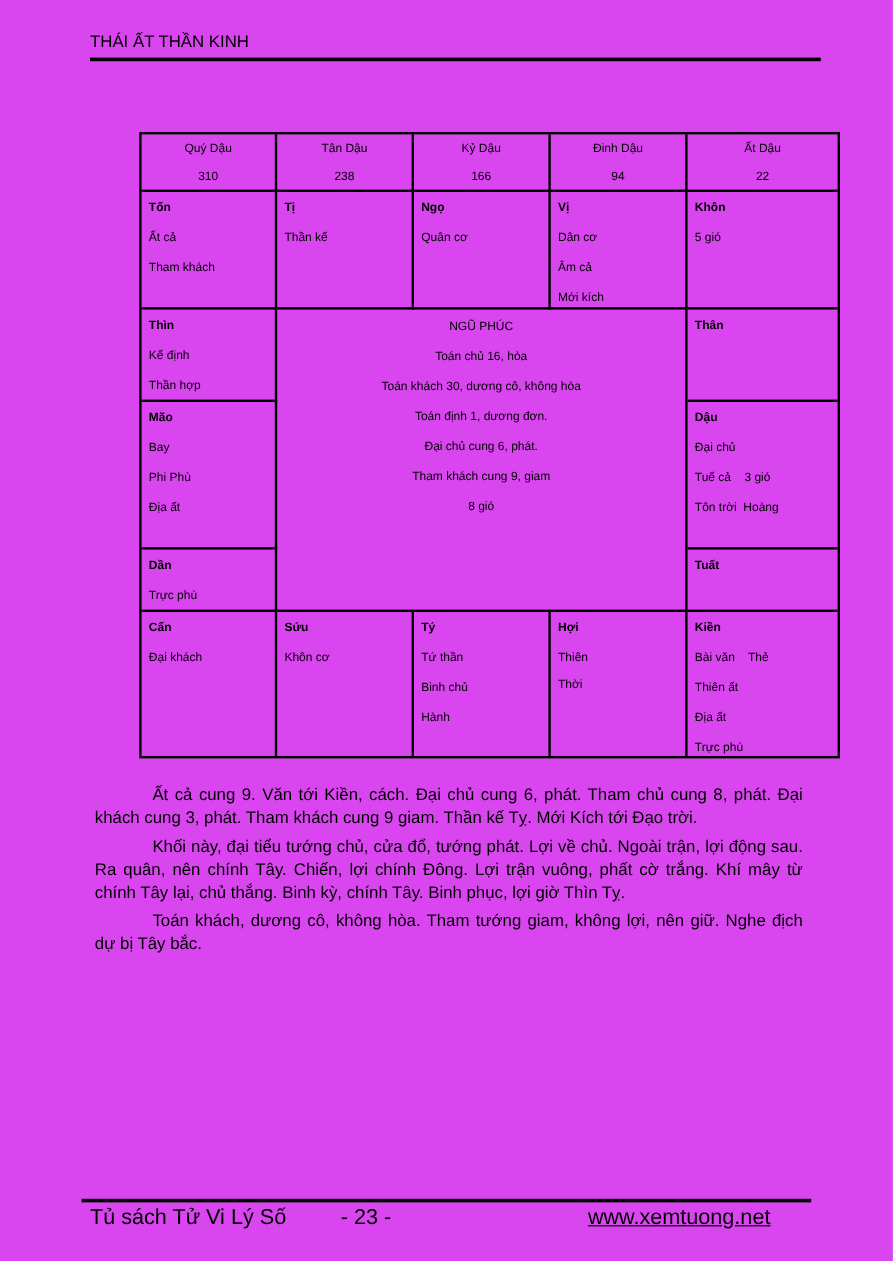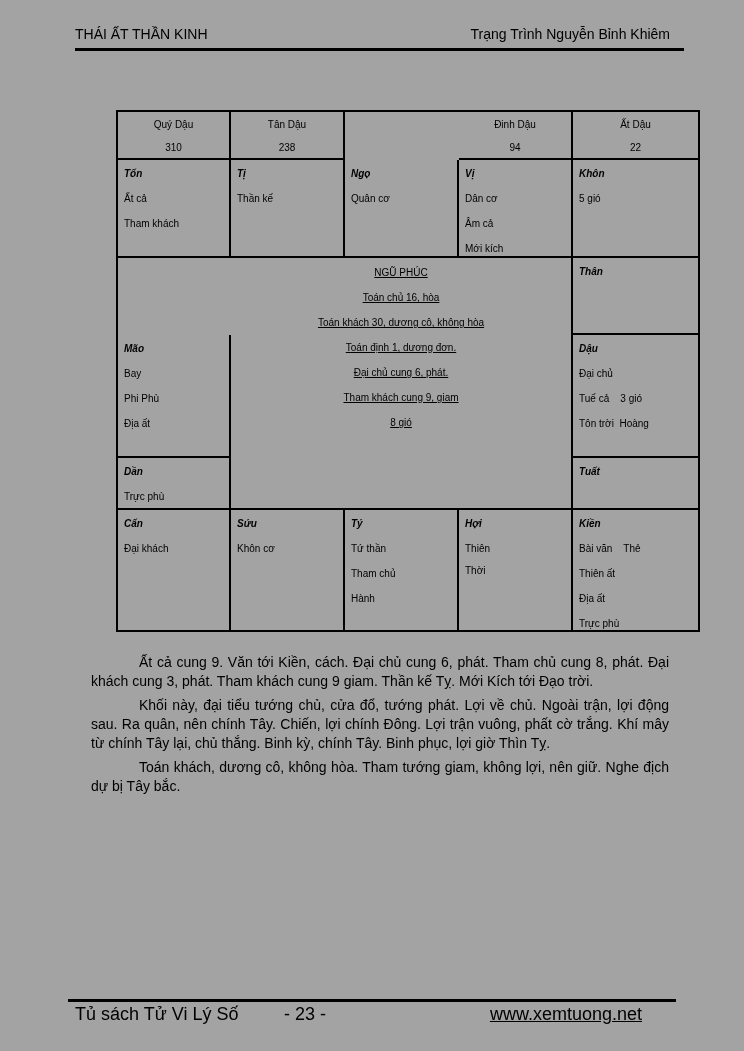--- a/index.html
+++ b/index.html
@@ -1,21 +1,21 @@
 <!DOCTYPE html>
 <html><head>
 <meta charset="utf-8">
 <style>
   html,body { margin:0; padding:0; }
   body { background:#e8e8e8; }
   .page {
     position:relative;
     width:744px; height:1051px;
     margin:0 auto;
-    background:#a3a3a3;
+    background:#d946ef;
     color:#000;
     font-family:"Liberation Sans", sans-serif;
     overflow:hidden;
   }
   
   .header {
     position:absolute; top:26px; left:75px; width:609px;
     display:flex; justify-content:space-between;
     font-size:14px; line-height:16px;
     border-bottom:3px solid #000; padding-bottom:6px;
@@ -35,42 +35,41 @@
   .cell {
     box-sizing:border-box;
     border-right:2px solid #000;
     border-bottom:2px solid #000;
     padding:2px 6px;
     overflow:hidden;
   }
   .cell.c5 { border-right:none; }
   .cell.rlast { border-bottom:none; }
   .year { text-align:center; line-height:23px; padding-top:1px; }
-  .t { font-weight:bold; line-height:24px;font-style:italic; }
+  .t { font-weight:bold; line-height:24px; }
   .l { line-height:25px; white-space:pre-wrap; }
   .tight .l { line-height:18px; margin-top:4px; }
   .ctr {
     grid-area:3 / 2 / 6 / 5;
     text-align:center;
-    text-decoration:underline;
   }
   .ctr .l, .ctr .ctr-title { line-height:25px; font-weight:normal; }
   
   .a1{grid-area:1/1}.a2{grid-area:1/2}.a3{grid-area:1/3}.a4{grid-area:1/4}.a5{grid-area:1/5}
   .b1{grid-area:2/1}.b2{grid-area:2/2}.b3{grid-area:2/3}.b4{grid-area:2/4}.b5{grid-area:2/5}
   .thin{grid-area:3/1}.mao{grid-area:4/1}.dan{grid-area:5/1}
   .than{grid-area:3/5}.dau{grid-area:4/5}.tuat{grid-area:5/5}
   .f1{grid-area:6/1}.f2{grid-area:6/2}.f3{grid-area:6/3}.f4{grid-area:6/4}.f5{grid-area:6/5}
   
   .content {
     position:absolute; top:653px; left:75px; width:594px;
     font-size:14px; line-height:19px;
     text-align:justify;
   }
-  .content p { margin:0 0 5px 16px; text-indent:48px; }
+  .content p { margin:0 0 5px 4px; text-indent:48px; }
   
   .footer {
     position:absolute; top:999px; left:68px; width:608px;
     border-top:3px solid #000;
     font-size:18px;
   }
   .footer-row {
     position:relative;
     display:flex; justify-content:space-between;
     padding:4px 34px 0 7px;
@@ -82,32 +81,35 @@
   }
   .site-link { color:#000; text-decoration:underline; cursor:pointer; }
 </style>
 </head>
 <body>
 
 <div class="page">
 
   <div class="header">
     <span class="left">THÁI ẤT THẦN KINH</span>
-    <span class="right">Trạng Trình Nguyễn Bỉnh Khiêm</span>
   </div>
 
   <div class="board">
 
     <div class="cell year a1">
       <div>Quý Dậu</div>
       <div>310</div>
     </div>
     <div class="cell year a2">
       <div>Tân Dậu</div>
       <div>238</div>
+    </div>
+    <div class="cell year a3">
+      <div>Kỷ Dậu</div>
+      <div>166</div>
     </div>
     <div class="cell year a4">
       <div>Đinh Dậu</div>
       <div>94</div>
     </div>
     <div class="cell year a5 c5">
       <div>Ất Dậu</div>
       <div>22</div>
     </div>
 
@@ -128,20 +130,25 @@
     </div>
     <div class="cell b3">
       <div class="t">Ngọ</div>
       <div class="l">Quân cơ</div>
     </div>
     <div class="cell b5 c5">
       <div class="t">Khôn</div>
       <div class="l">5 gió</div>
     </div>
 
+    <div class="cell thin">
+      <div class="t">Thìn</div>
+      <div class="l">Kế định</div>
+      <div class="l">Thần hợp</div>
+    </div>
     <div class="cell mao">
       <div class="t">Mão</div>
       <div class="l">Bay</div>
       <div class="l">Phi Phù</div>
       <div class="l">Địa ất</div>
     </div>
     <div class="cell dan">
       <div class="t">Dần</div>
       <div class="l">Trực phù</div>
     </div>
@@ -173,21 +180,21 @@
       <div class="t">Cấn</div>
       <div class="l">Đại khách</div>
     </div>
     <div class="cell f2 rlast">
       <div class="t">Sứu</div>
       <div class="l">Khôn cơ</div>
     </div>
     <div class="cell f3 rlast">
       <div class="t">Tý</div>
       <div class="l">Tứ thần</div>
-      <div class="l">Tham chủ</div>
+      <div class="l">Binh chủ</div>
       <div class="l">Hành</div>
     </div>
     <div class="cell f4 rlast tight">
       <div class="t">Hợi</div>
       <div class="l">Thiên</div>
       <div class="l">Thời</div>
     </div>
     <div class="cell f5 c5 rlast">
       <div class="t">Kiền</div>
       <div class="l">Bài văn    Thẻ</div>

